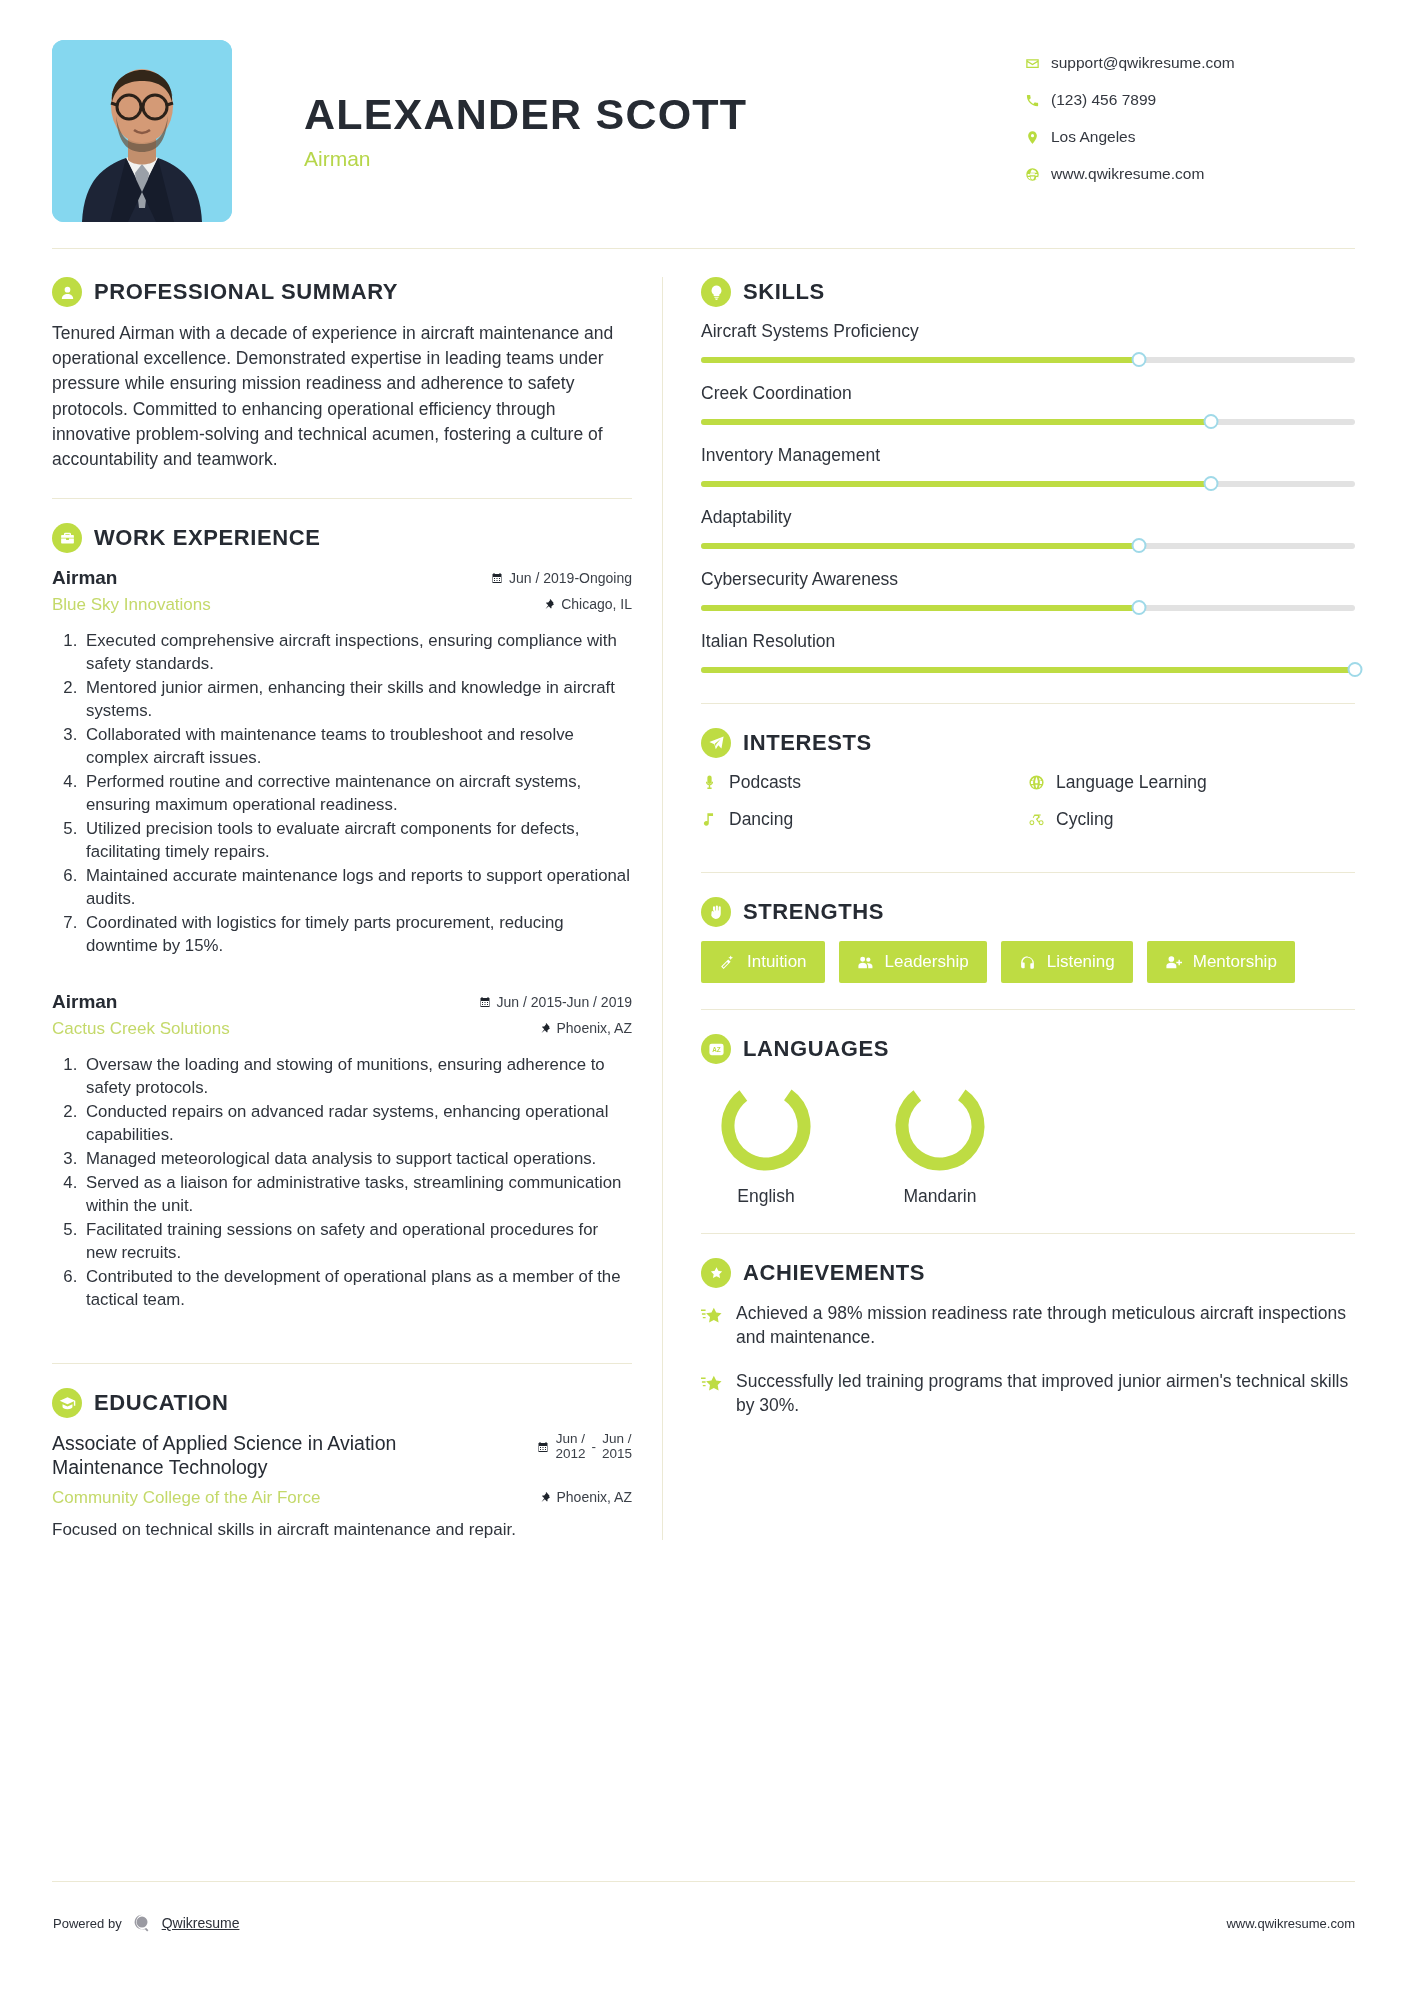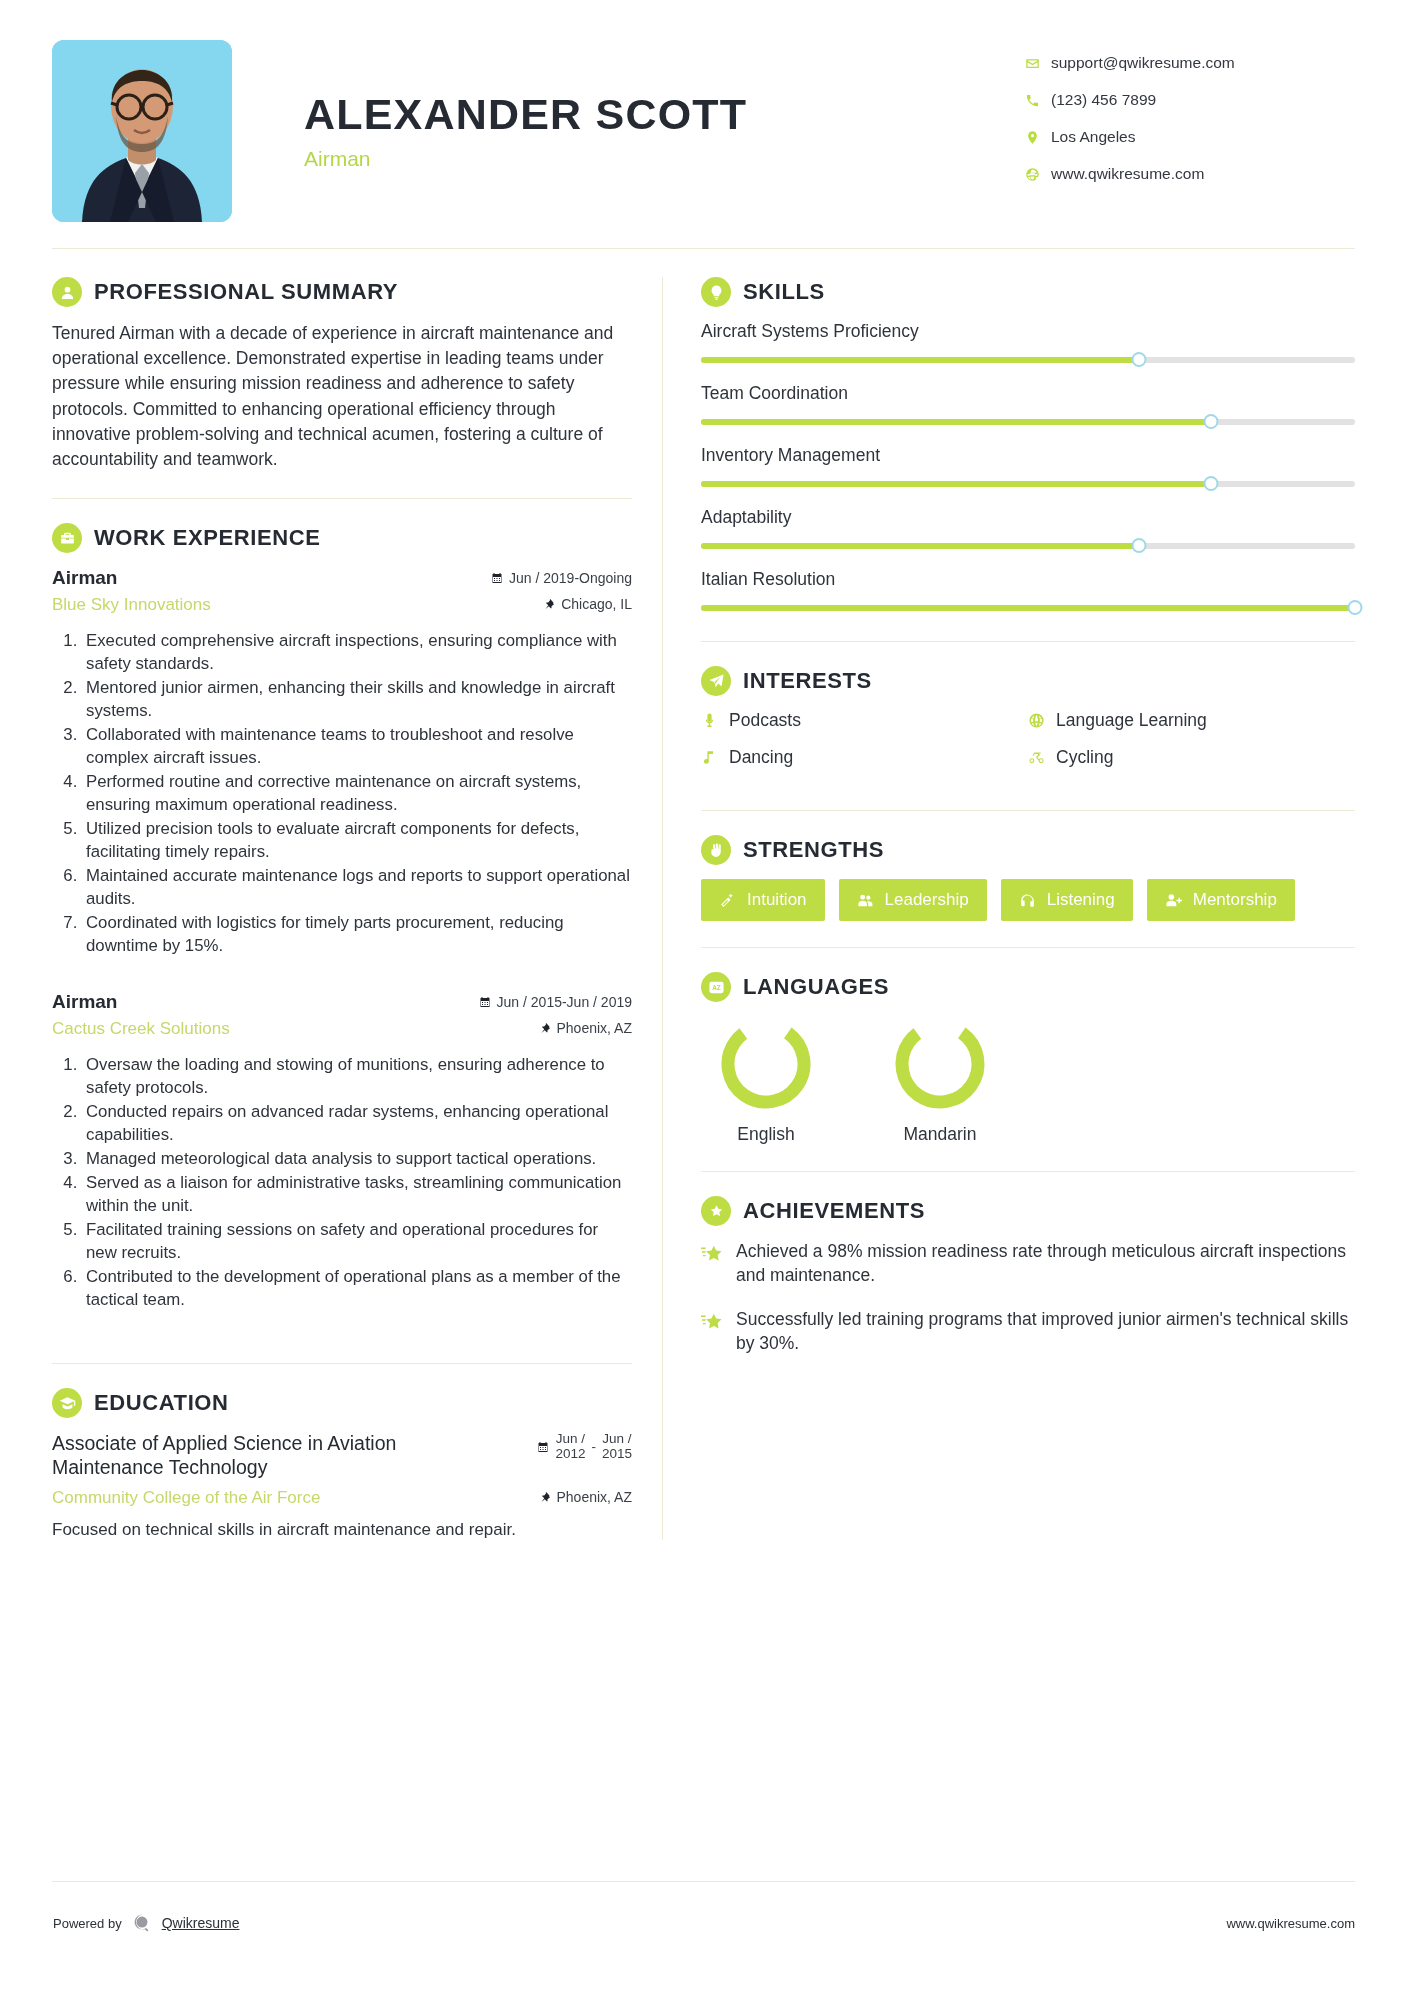--- a/index.html
+++ b/index.html
@@ -350,37 +350,45 @@
         <div id="skills-list">
             <div class="skill">
               <div class="skill-name">Aircraft Systems Proficiency</div>
               <div class="bar-wrap">
                 <div class="bar-bg"></div>
                 <div class="bar-fill" style="width: 67%;"></div>
                 <div class="bar-knob" style="left: 67%;"></div>
               </div>
             </div>
             <div class="skill">
-              <div class="skill-name">Team Coordination</div>
+              <div class="skill-name">Creek Coordination</div>
               <div class="bar-wrap">
                 <div class="bar-bg"></div>
                 <div class="bar-fill" style="width: 78%;"></div>
                 <div class="bar-knob" style="left: 78%;"></div>
               </div>
             </div>
             <div class="skill">
               <div class="skill-name">Inventory Management</div>
               <div class="bar-wrap">
                 <div class="bar-bg"></div>
                 <div class="bar-fill" style="width: 78%;"></div>
                 <div class="bar-knob" style="left: 78%;"></div>
               </div>
             </div>
             <div class="skill">
               <div class="skill-name">Adaptability</div>
+              <div class="bar-wrap">
+                <div class="bar-bg"></div>
+                <div class="bar-fill" style="width: 67%;"></div>
+                <div class="bar-knob" style="left: 67%;"></div>
+              </div>
+            </div>
+            <div class="skill">
+              <div class="skill-name">Cybersecurity Awareness</div>
               <div class="bar-wrap">
                 <div class="bar-bg"></div>
                 <div class="bar-fill" style="width: 67%;"></div>
                 <div class="bar-knob" style="left: 67%;"></div>
               </div>
             </div>
             <div class="skill">
               <div class="skill-name">Italian Resolution</div>
               <div class="bar-wrap">
                 <div class="bar-bg"></div>

